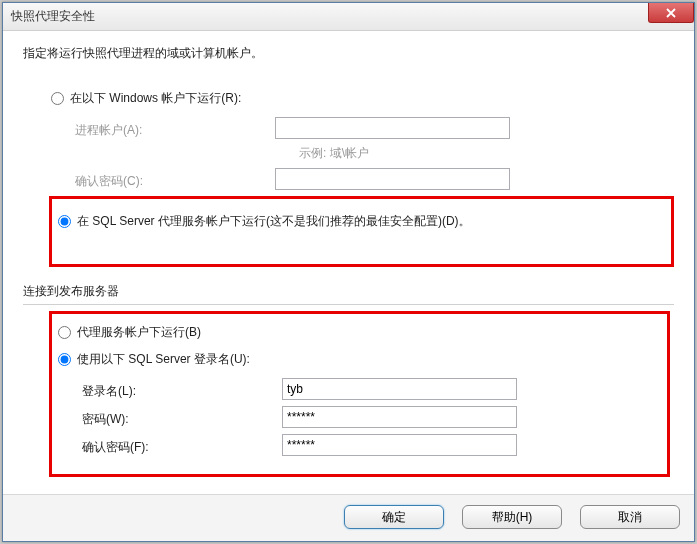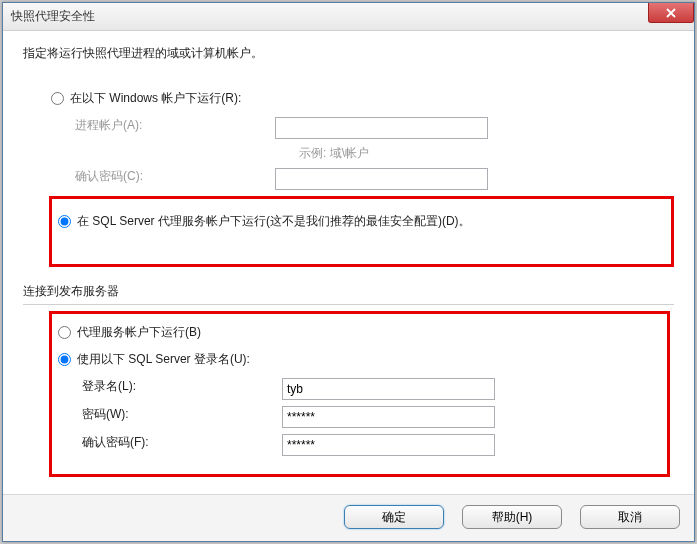--- a/index.html
+++ b/index.html
@@ -60,30 +60,30 @@
   padding: 6px 0 6px 28px;
 }
 .radio-row {
   display: flex;
   align-items: center;
   margin: 4px 0 10px 0;
 }
 .radio-row input[type=radio] { margin-right: 6px; }
 .form-row {
   display: flex;
-  align-items: flex-start;
+  align-items: flex-end;
   margin: 6px 0 6px 24px;
 }
 .form-label {
   width: 200px;
   color: #999;
 }
 .form-label.enabled { color: #222; }
 .form-input {
-  width: 213px;
+  width: 235px;
   height: 22px;
   border: 1px solid #abadb3;
   padding: 2px 4px;
   font-family: inherit;
   font-size: 12px;
   background: #fff;
 }
 .form-input:disabled { background: #fff; color: #999; }
 .example-row {
   margin-left: 248px;

